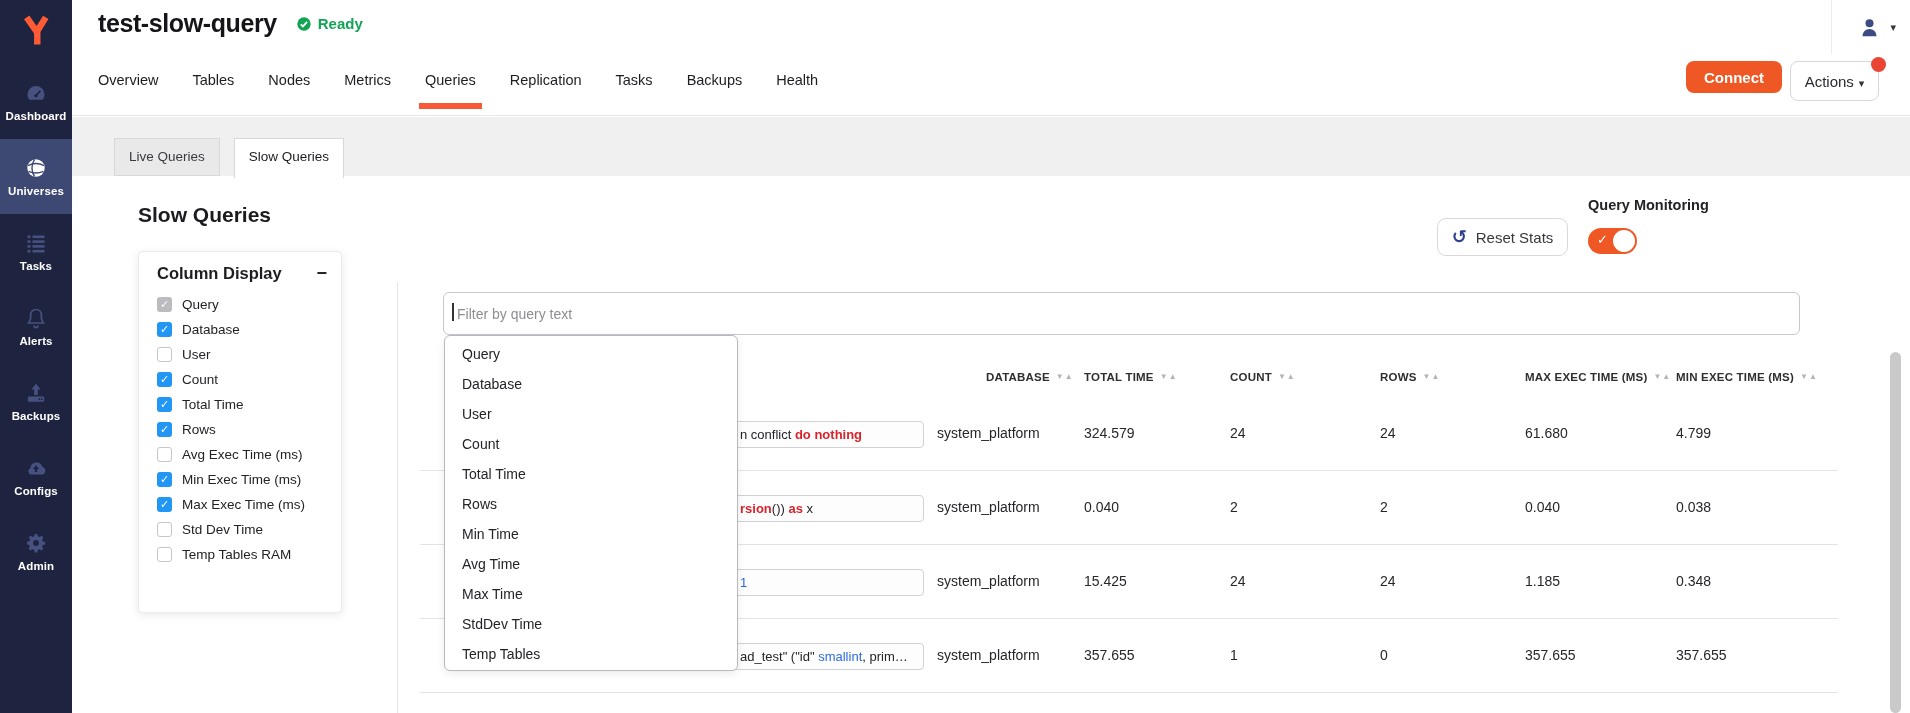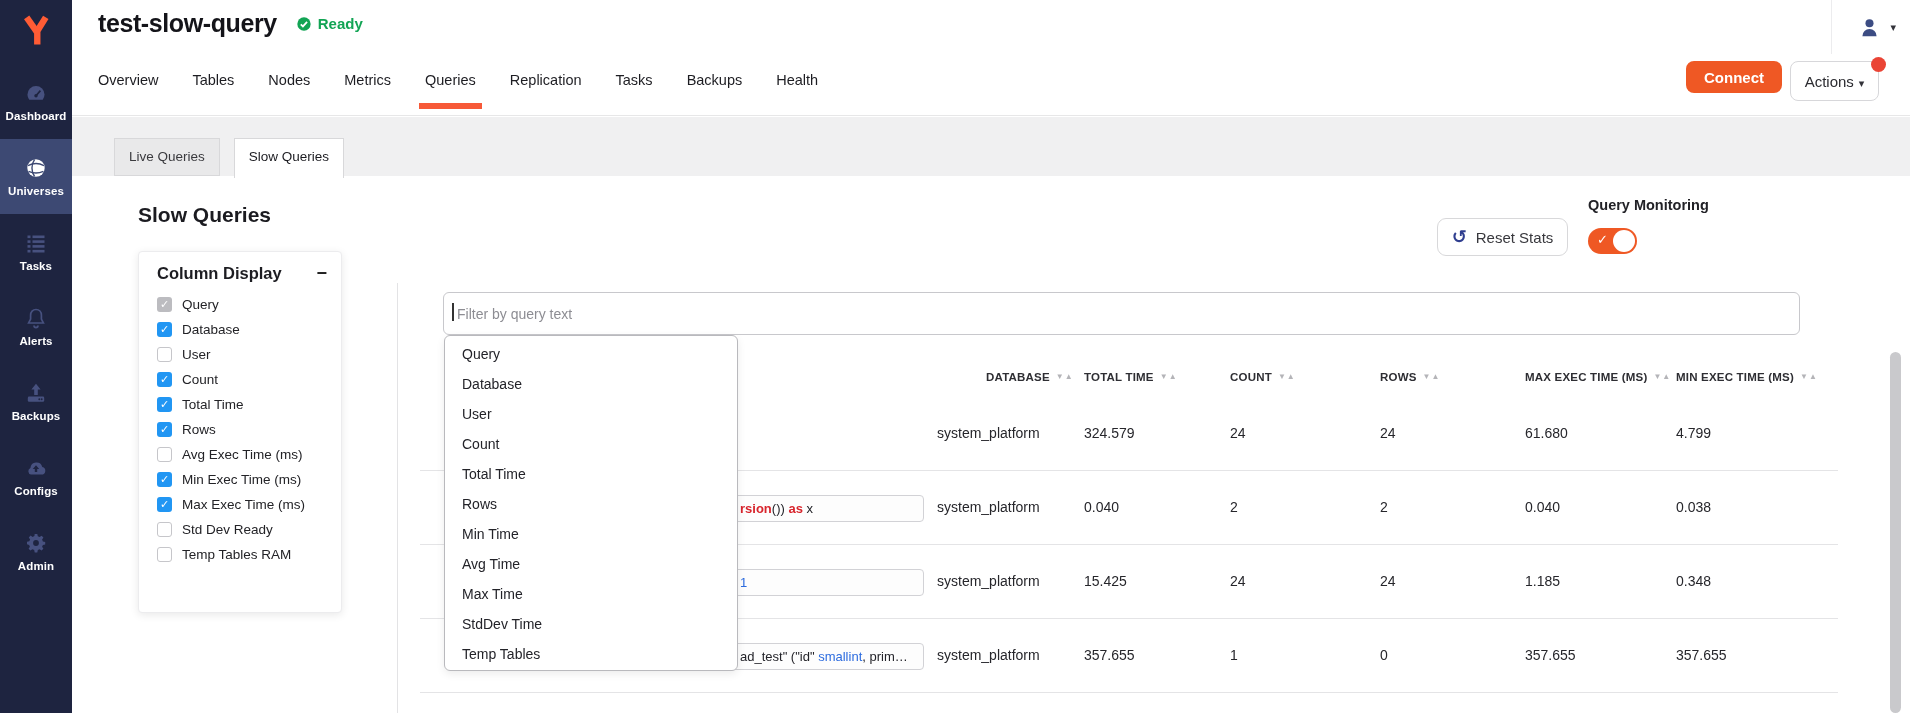--- a/index.html
+++ b/index.html
@@ -275,21 +275,21 @@
             <label class="cd-row">
               <span class="cb checked">✓</span>
               <span class="cd-label">Min Exec Time (ms)</span>
             </label>
             <label class="cd-row">
               <span class="cb checked">✓</span>
               <span class="cd-label">Max Exec Time (ms)</span>
             </label>
             <label class="cd-row">
               <span class="cb unchecked"></span>
-              <span class="cd-label">Std Dev Ready</span>
+              <span class="cd-label">Std Dev Time</span>
             </label>
             <label class="cd-row">
               <span class="cb unchecked"></span>
               <span class="cd-label">Temp Tables RAM</span>
             </label>
           </div>
       </div>
 
       <div class="v-divider"></div>
 
@@ -299,20 +299,21 @@
       <div id="thead">
           <div class="th" style="left: 914px;"><span>DATABASE</span><span class="sort">▼▲</span></div>
           <div class="th" style="left: 1012px;"><span>TOTAL TIME</span><span class="sort">▼▲</span></div>
           <div class="th" style="left: 1158px;"><span>COUNT</span><span class="sort">▼▲</span></div>
           <div class="th" style="left: 1308px;"><span>ROWS</span><span class="sort">▼▲</span></div>
           <div class="th" style="left: 1453px;"><span>MAX EXEC TIME (MS)</span><span class="sort">▼▲</span></div>
           <div class="th" style="left: 1604px;"><span>MIN EXEC TIME (MS)</span><span class="sort">▼▲</span></div>
         </div>
       <div id="tbody">
           <div class="trow" style="top: 221px;">
+            <div class="q-box"><span>n conflict </span><span class="kw">do nothing</span></div>
             <span class="td" style="left: 540px;">system_platform</span>
             <span class="td" style="left: 687px;">324.579</span>
             <span class="td" style="left: 833px;">24</span>
             <span class="td" style="left: 983px;">24</span>
             <span class="td" style="left: 1128px;">61.680</span>
             <span class="td" style="left: 1279px;">4.799</span>
             <div class="row-sep"></div>
           </div>
           <div class="trow" style="top: 295px;">
             <div class="q-box"><span class="kw">rsion</span><span>()) </span><span class="kw">as</span><span> x</span></div>

